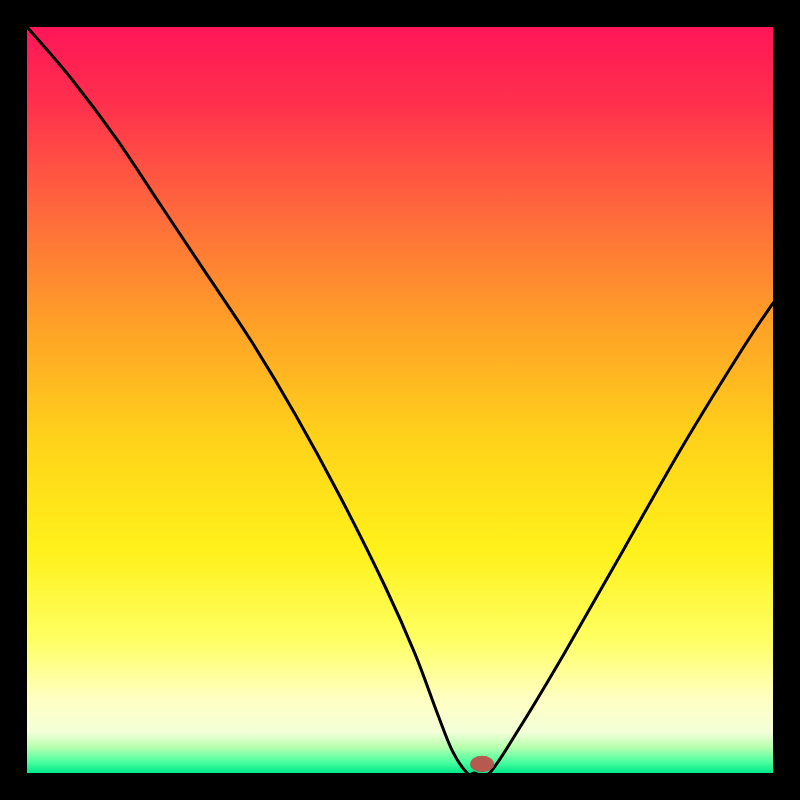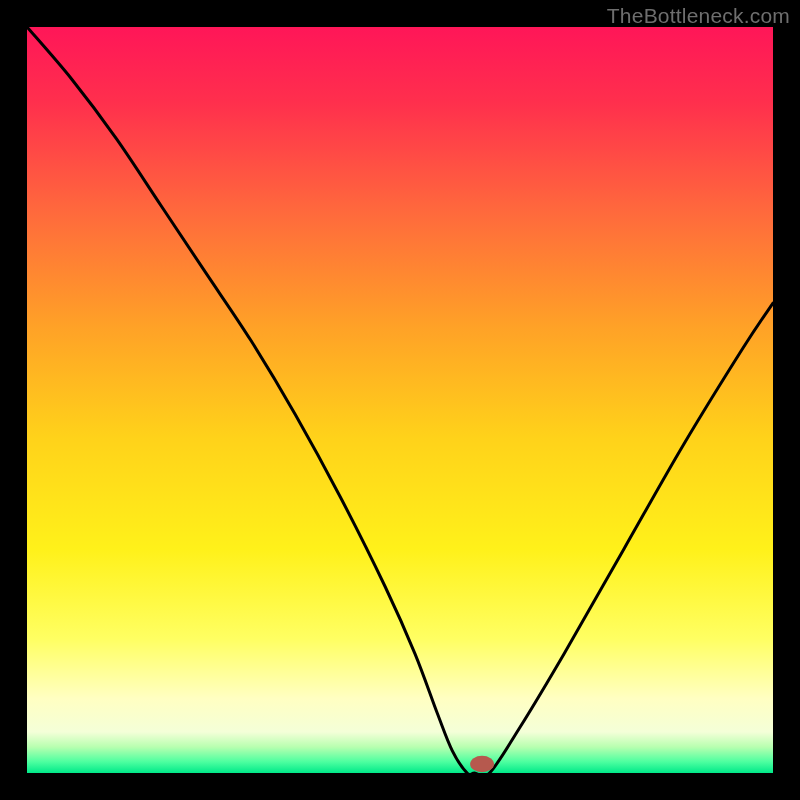--- a/index.html
+++ b/index.html
@@ -39,21 +39,20 @@
   }
   svg {
     display: block;
   }
 </style>
 </head>
 <body>
 
 <div class="frame">
 
-  <div class="attribution">TheBottleneck.com</div>
 
   <div class="plot">
     <svg id="chart-svg" width="746" height="746" viewBox="0 0 746 746" preserveAspectRatio="none">
       <defs>
         <linearGradient id="bg-grad" x1="0" y1="0" x2="0" y2="1">
             <stop offset="0%" stop-color="#ff1658"></stop>
             <stop offset="10%" stop-color="#ff2f4d"></stop>
             <stop offset="25%" stop-color="#ff6a3c"></stop>
             <stop offset="40%" stop-color="#ffa127"></stop>
             <stop offset="55.00000000000001%" stop-color="#ffd21a"></stop>

